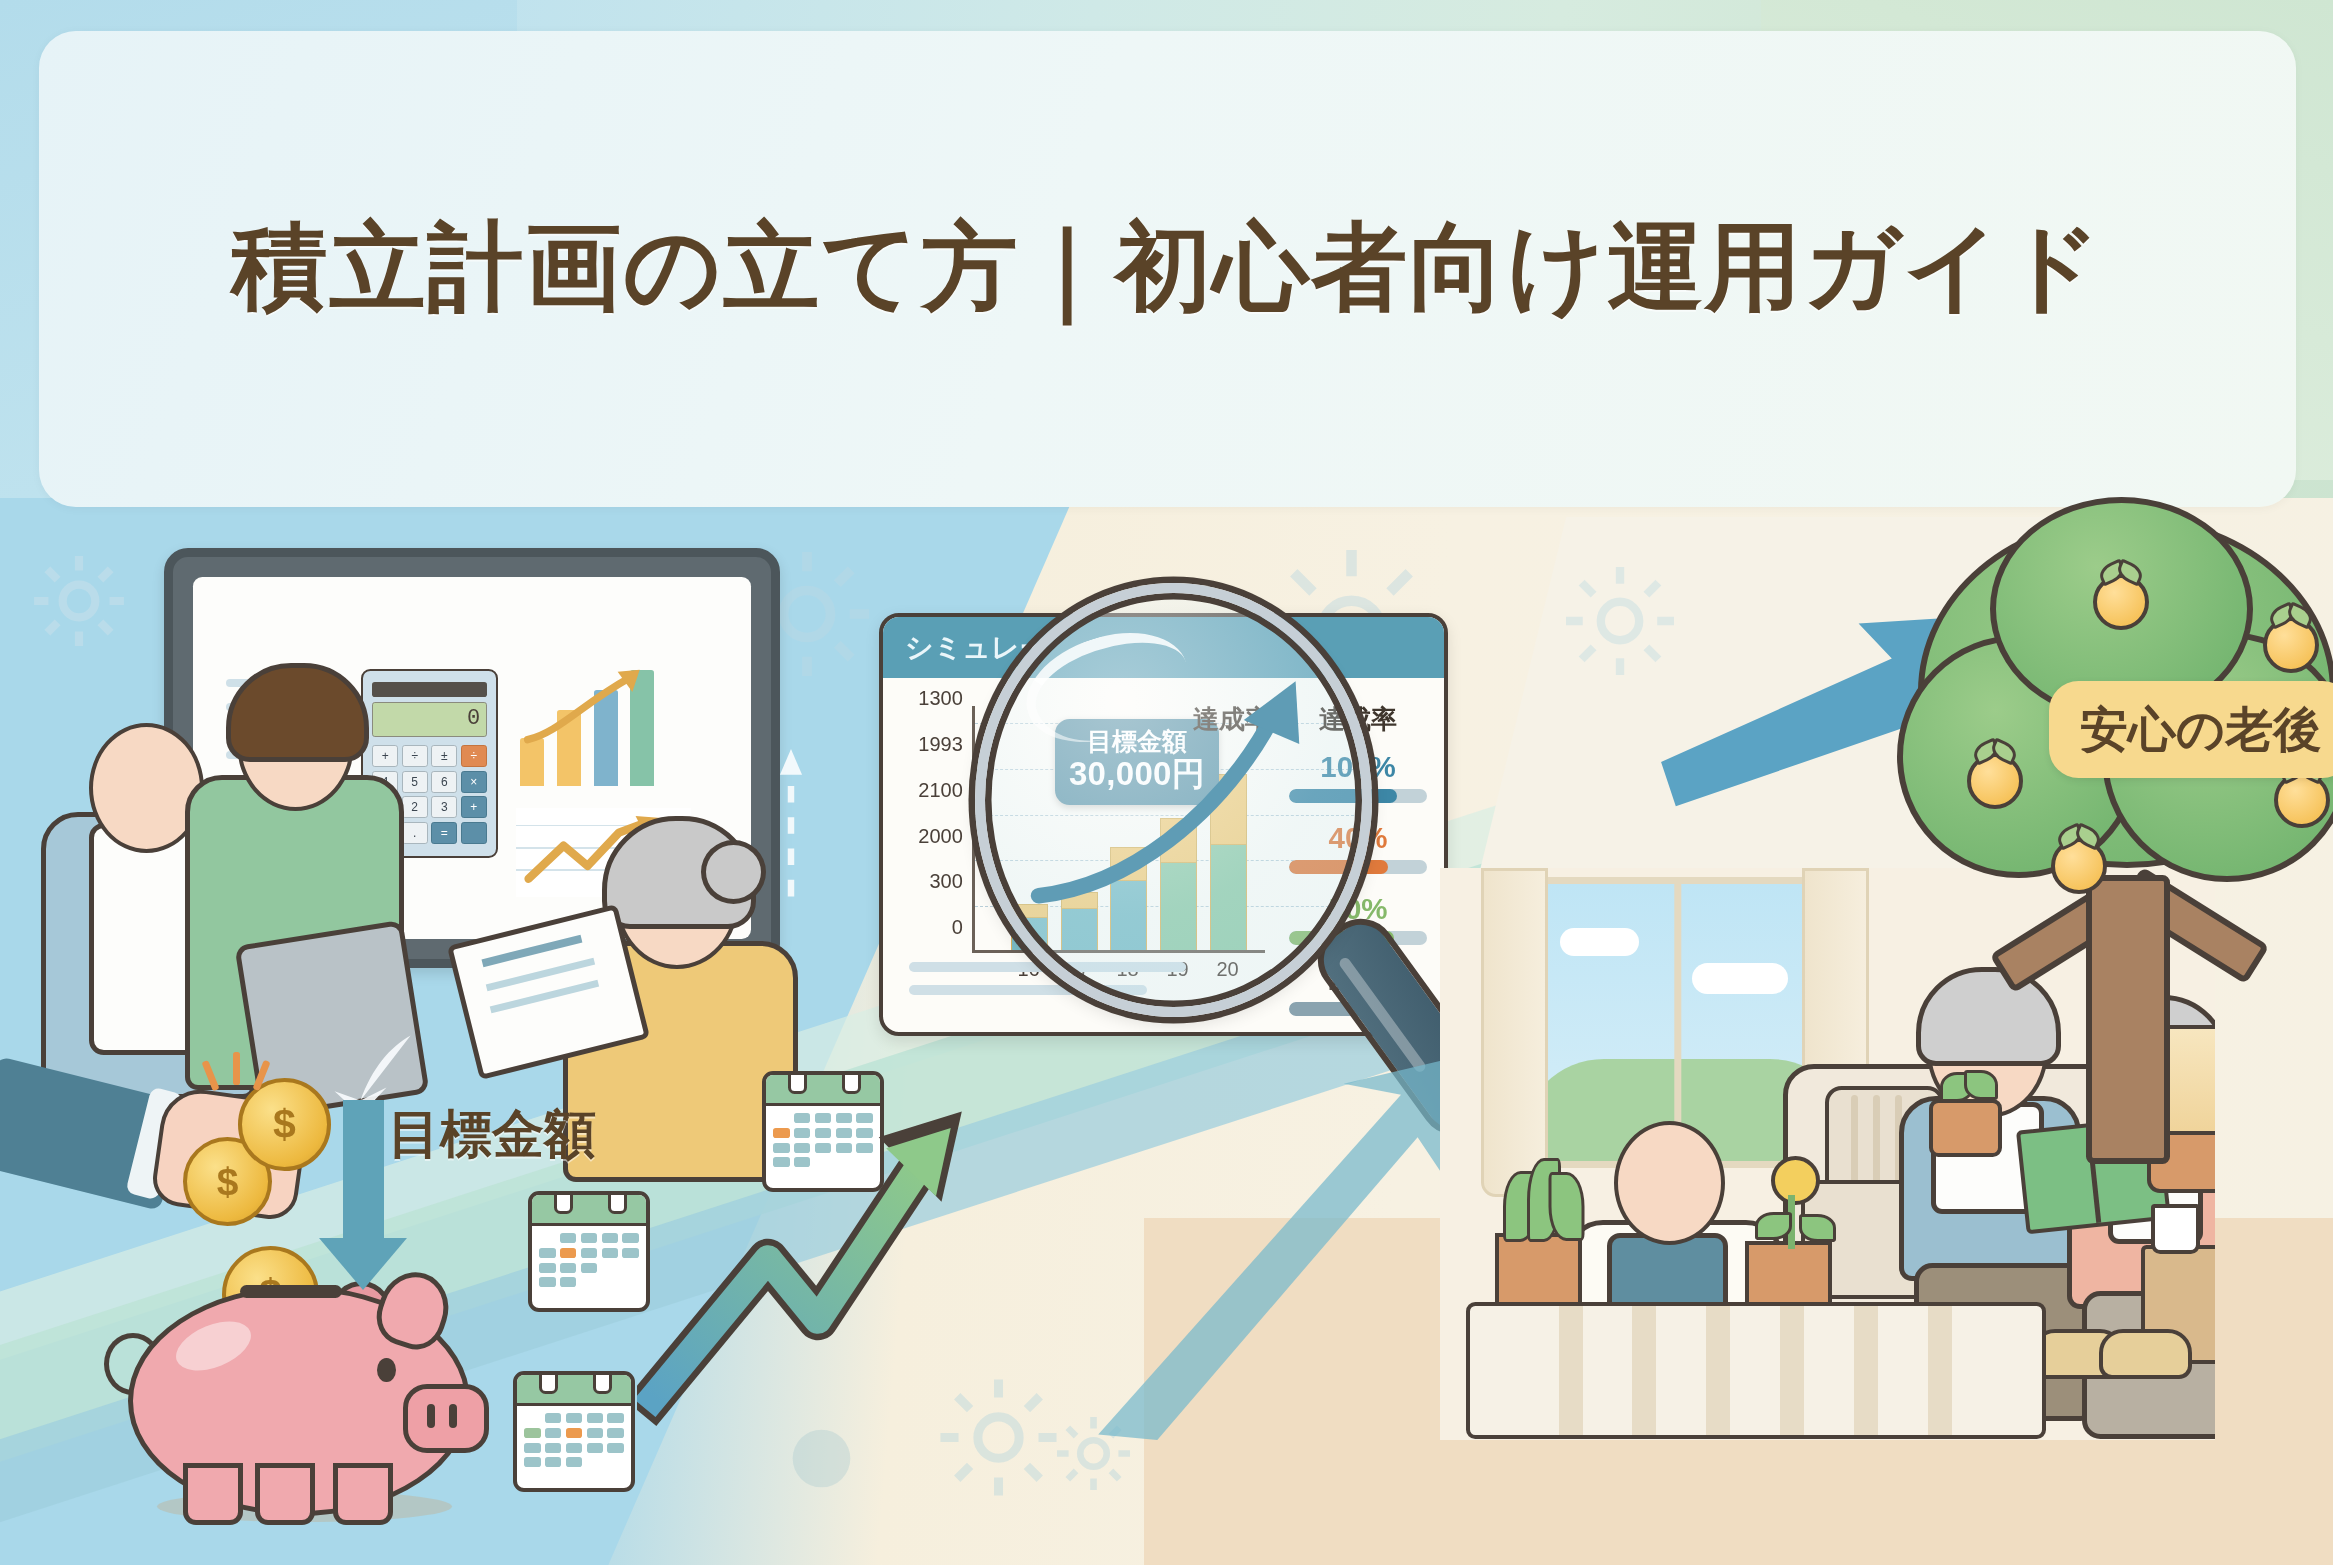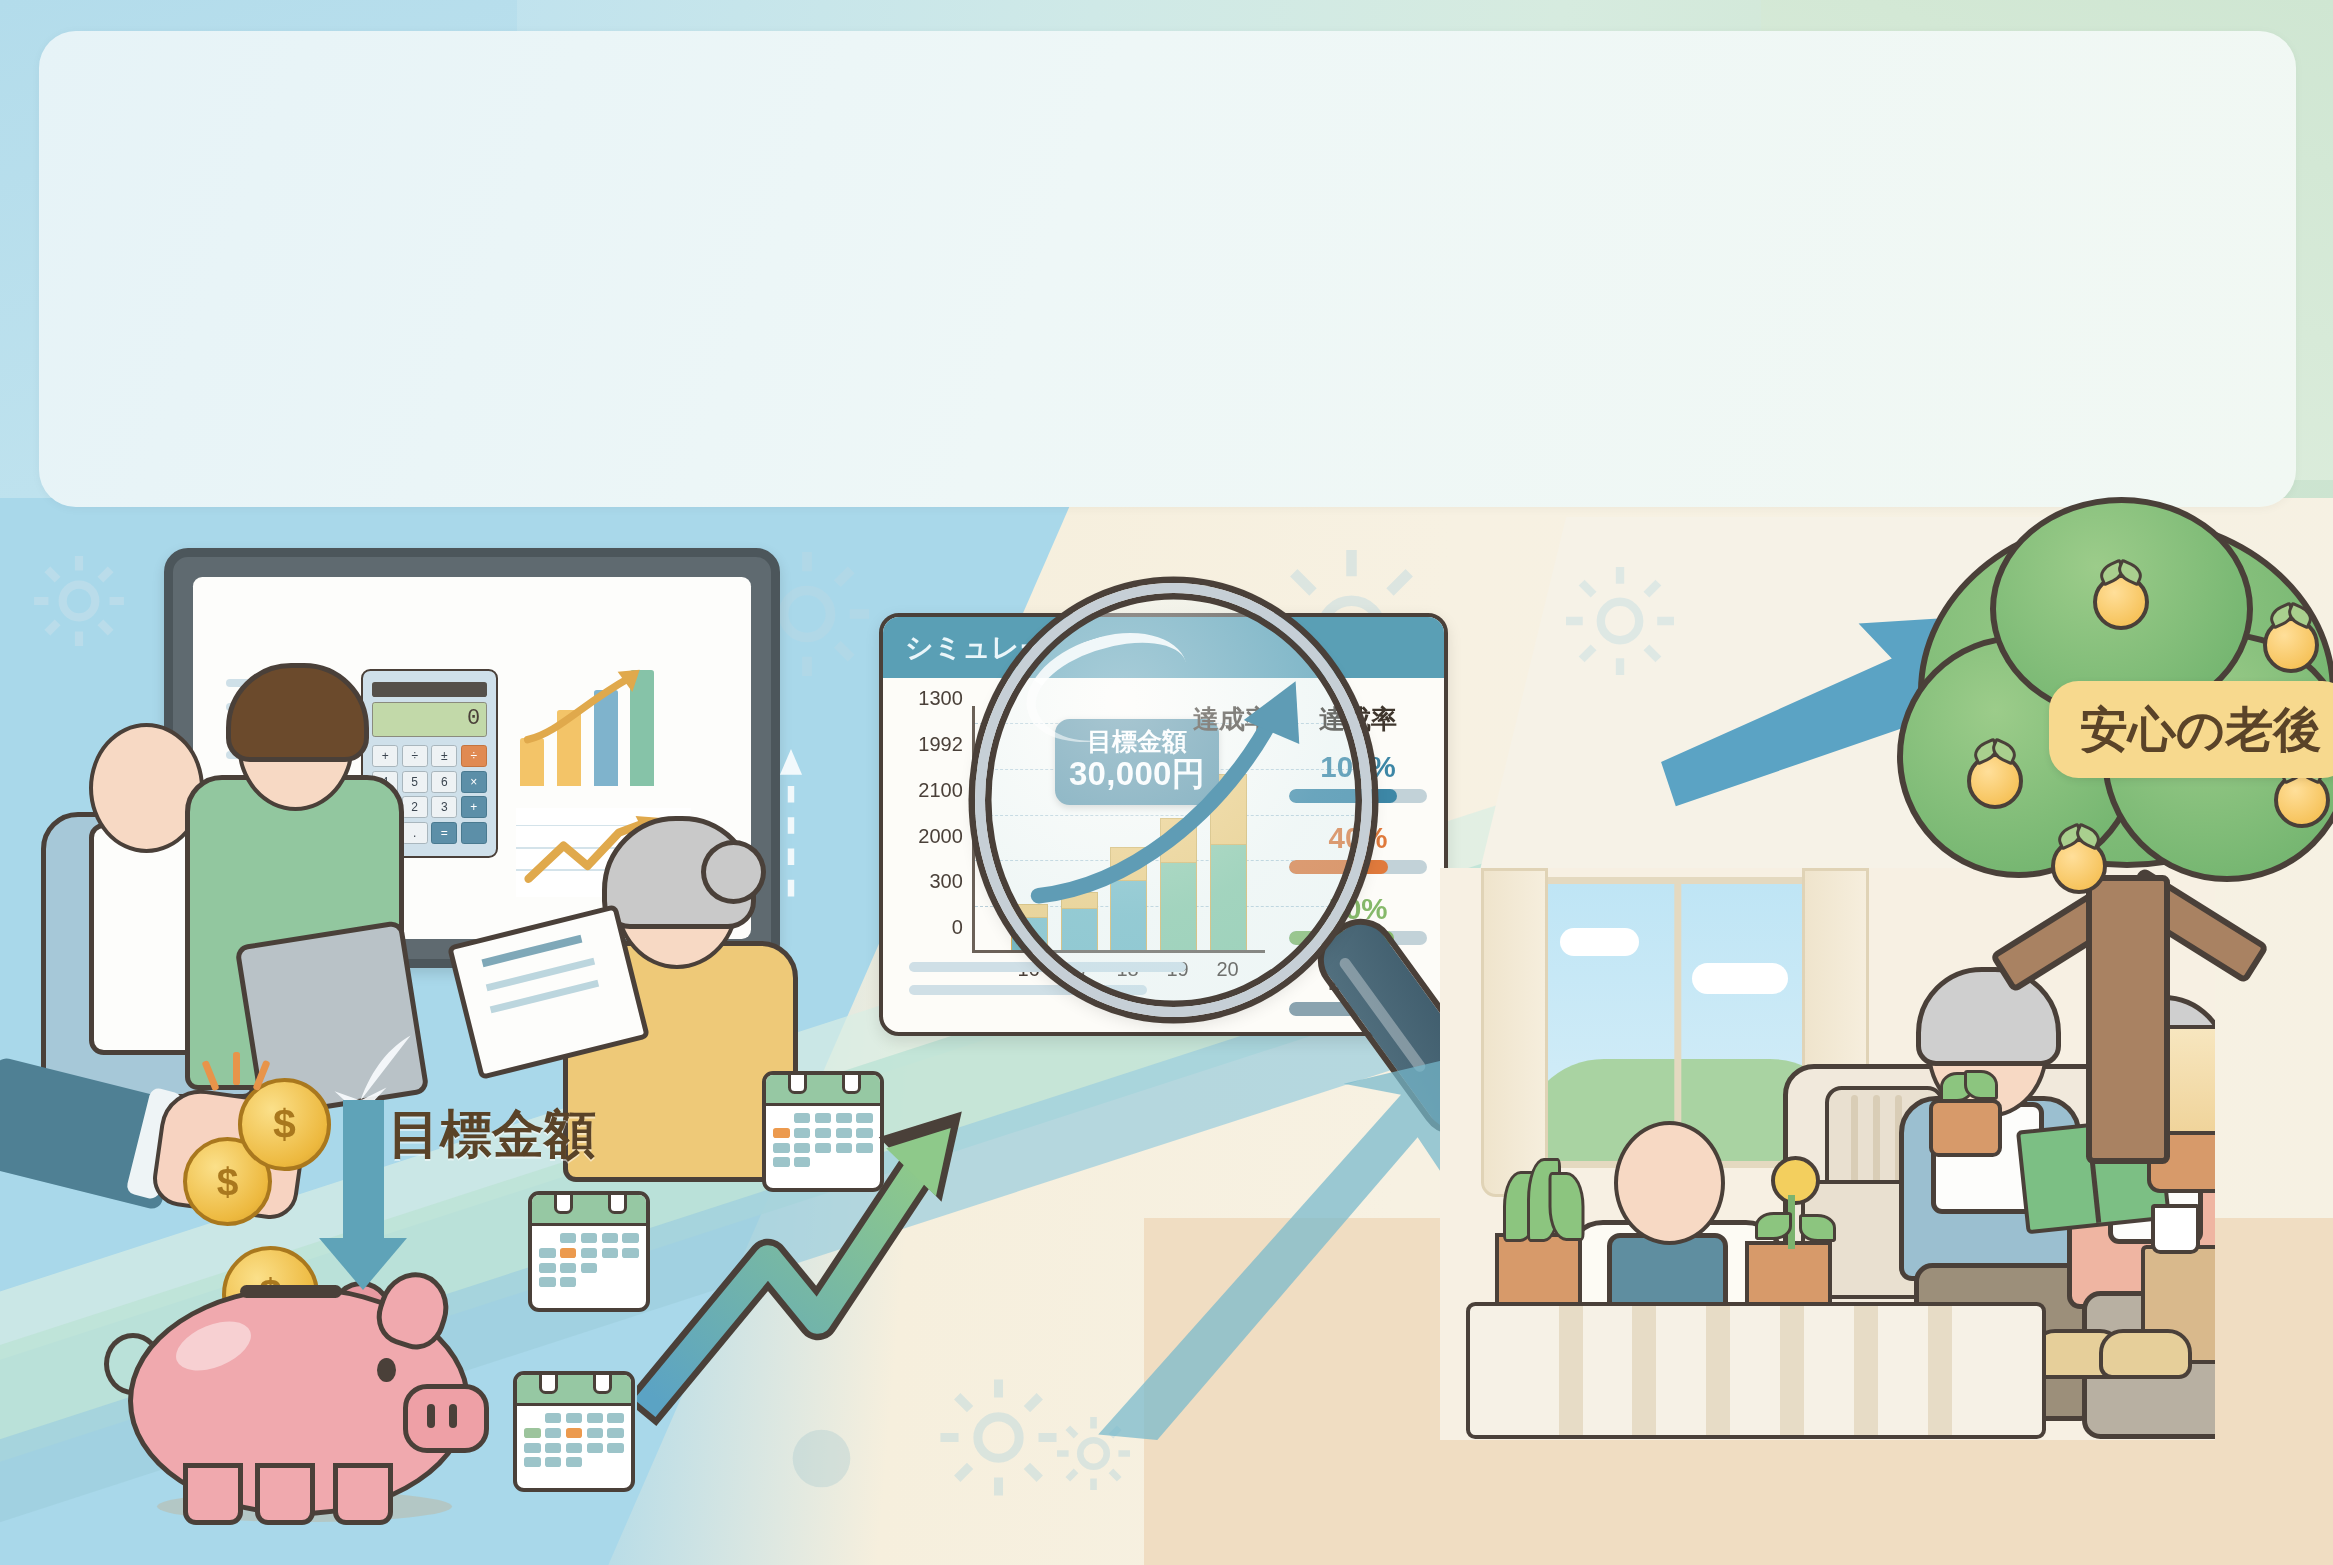--- a/index.html
+++ b/index.html
@@ -259,20 +259,21 @@
   <div class="gear" style="left:766px;top:1403px;opacity:.3;">
     <svg width="111" height="111" viewBox="0 0 100 100">
         <g fill="#9ec4cc">
           <circle cx="50" cy="50" r="26"></circle>
         </g>
       </svg>
   </div>
 
   <div class="title-card">
     <div class="title-inner">
+      <div class="t-line t3">積立計画の立て方｜初心者向け運用ガイド</div>
     </div>
   </div>
 
   <div class="board">
     <div class="board-screen">
       <div class="board-lines">
           <i></i>
           <i></i>
           <i></i>
           <i></i>
@@ -368,21 +369,21 @@
       <div class="grid" style="bottom:46px;"></div>
       <div class="grid" style="bottom:92px;"></div>
       <div class="grid" style="bottom:137px;"></div>
       <div class="grid" style="bottom:183px;"></div>
       <div class="grid" style="bottom:229px;"></div>
 
       <div class="ytick" style="bottom:2.8px;">0</div>
       <div class="ytick" style="bottom:49px;">300</div>
       <div class="ytick" style="bottom:94px;">2000</div>
       <div class="ytick" style="bottom:140px;">2100</div>
-      <div class="ytick" style="bottom:186px;">1992</div>
+      <div class="ytick" style="bottom:186px;">1993</div>
       <div class="ytick" style="bottom:232px;">1300</div>
 
       <div class="bar-group" style="left:39px;">
         <div class="bar-lower" style="height:32px;"></div>
         <div class="bar-upper" style="bottom:32px;height:12px;"></div>
         <div class="xtick">16</div>
       </div>
 
       <div class="bar-group" style="left:89px;">
         <div class="bar-lower" style="height:41px;"></div>

